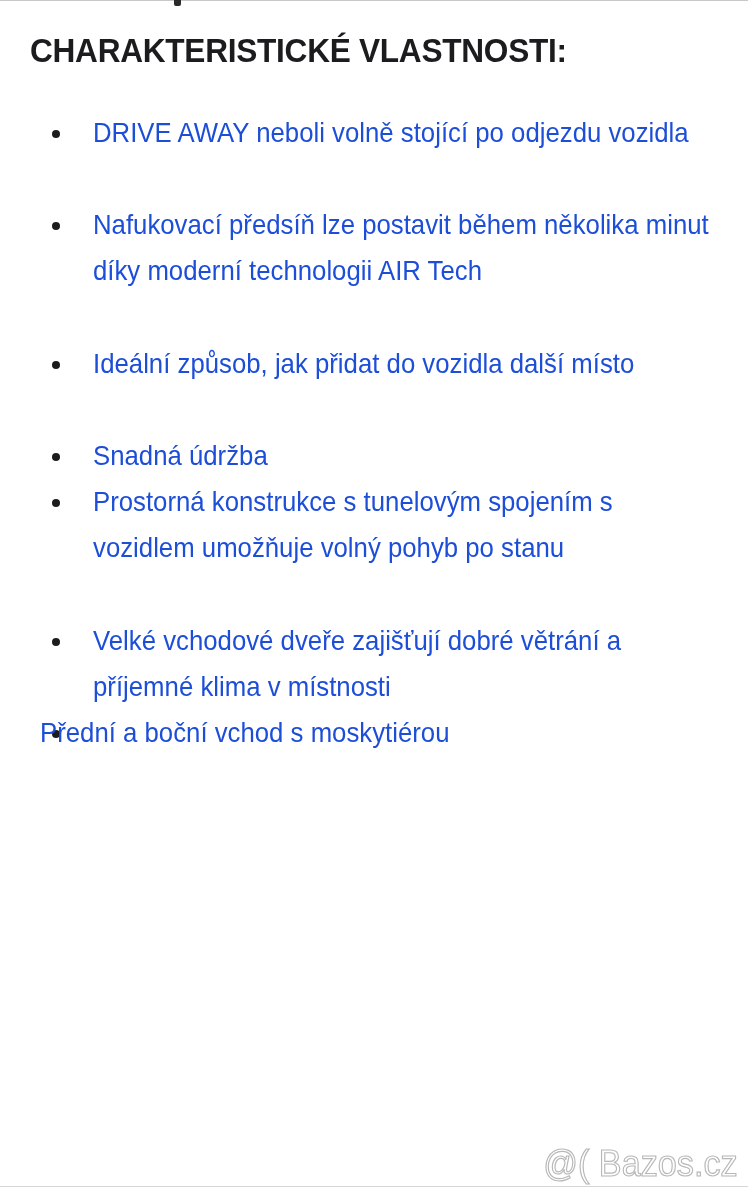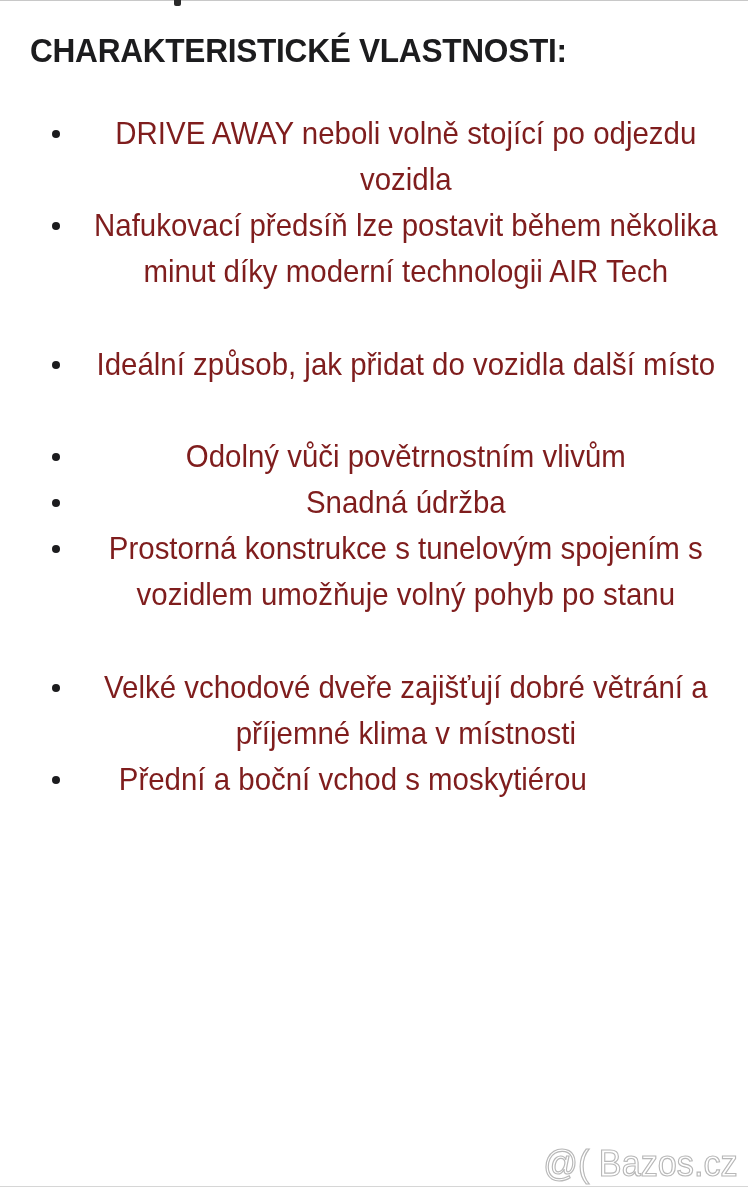--- a/index.html
+++ b/index.html
@@ -58,24 +58,23 @@
       top: 110px;
       margin: 0;
       padding: 0;
       list-style: none;
       width: 748px;
     }
     .item {
       position: relative;
       padding-left: 93px;
       padding-right: 20px;
-      font-size: 32px;
+      font-size: 28px;
       line-height: 46.2px;
-      color: #7f1d1d;
-      text-align: center;
+      color: #1d4ed8;
     }
     .item .text {
       display: block;
       transform: scaleX(0.92);
       transform-origin: left top;
       width: 680px;
     }
     .bullet {
       position: absolute;
       left: 52px;
@@ -125,24 +124,20 @@
   <li class="item" style="height:139px;">
     <span class="bullet"></span>
     <span class="text">Nafukovací předsíň lze postavit během několika minut díky moderní technologii AIR Tech</span>
   </li>
   <li class="item" style="height:92px;">
     <span class="bullet"></span>
     <span class="text">Ideální způsob, jak přidat do vozidla další místo</span>
   </li>
   <li class="item" style="height:46px;">
     <span class="bullet"></span>
-    <span class="text">Odolný vůči povětrnostním vlivům</span>
-  </li>
-  <li class="item" style="height:46px;">
-    <span class="bullet"></span>
     <span class="text">Snadná údržba</span>
   </li>
   <li class="item" style="height:139px;">
     <span class="bullet"></span>
     <span class="text">Prostorná konstrukce s tunelovým spojením s vozidlem umožňuje volný pohyb po stanu</span>
   </li>
   <li class="item" style="height:92px;">
     <span class="bullet"></span>
     <span class="text">Velké vchodové dveře zajišťují dobré větrání a příjemné klima v místnosti</span>
   </li>

